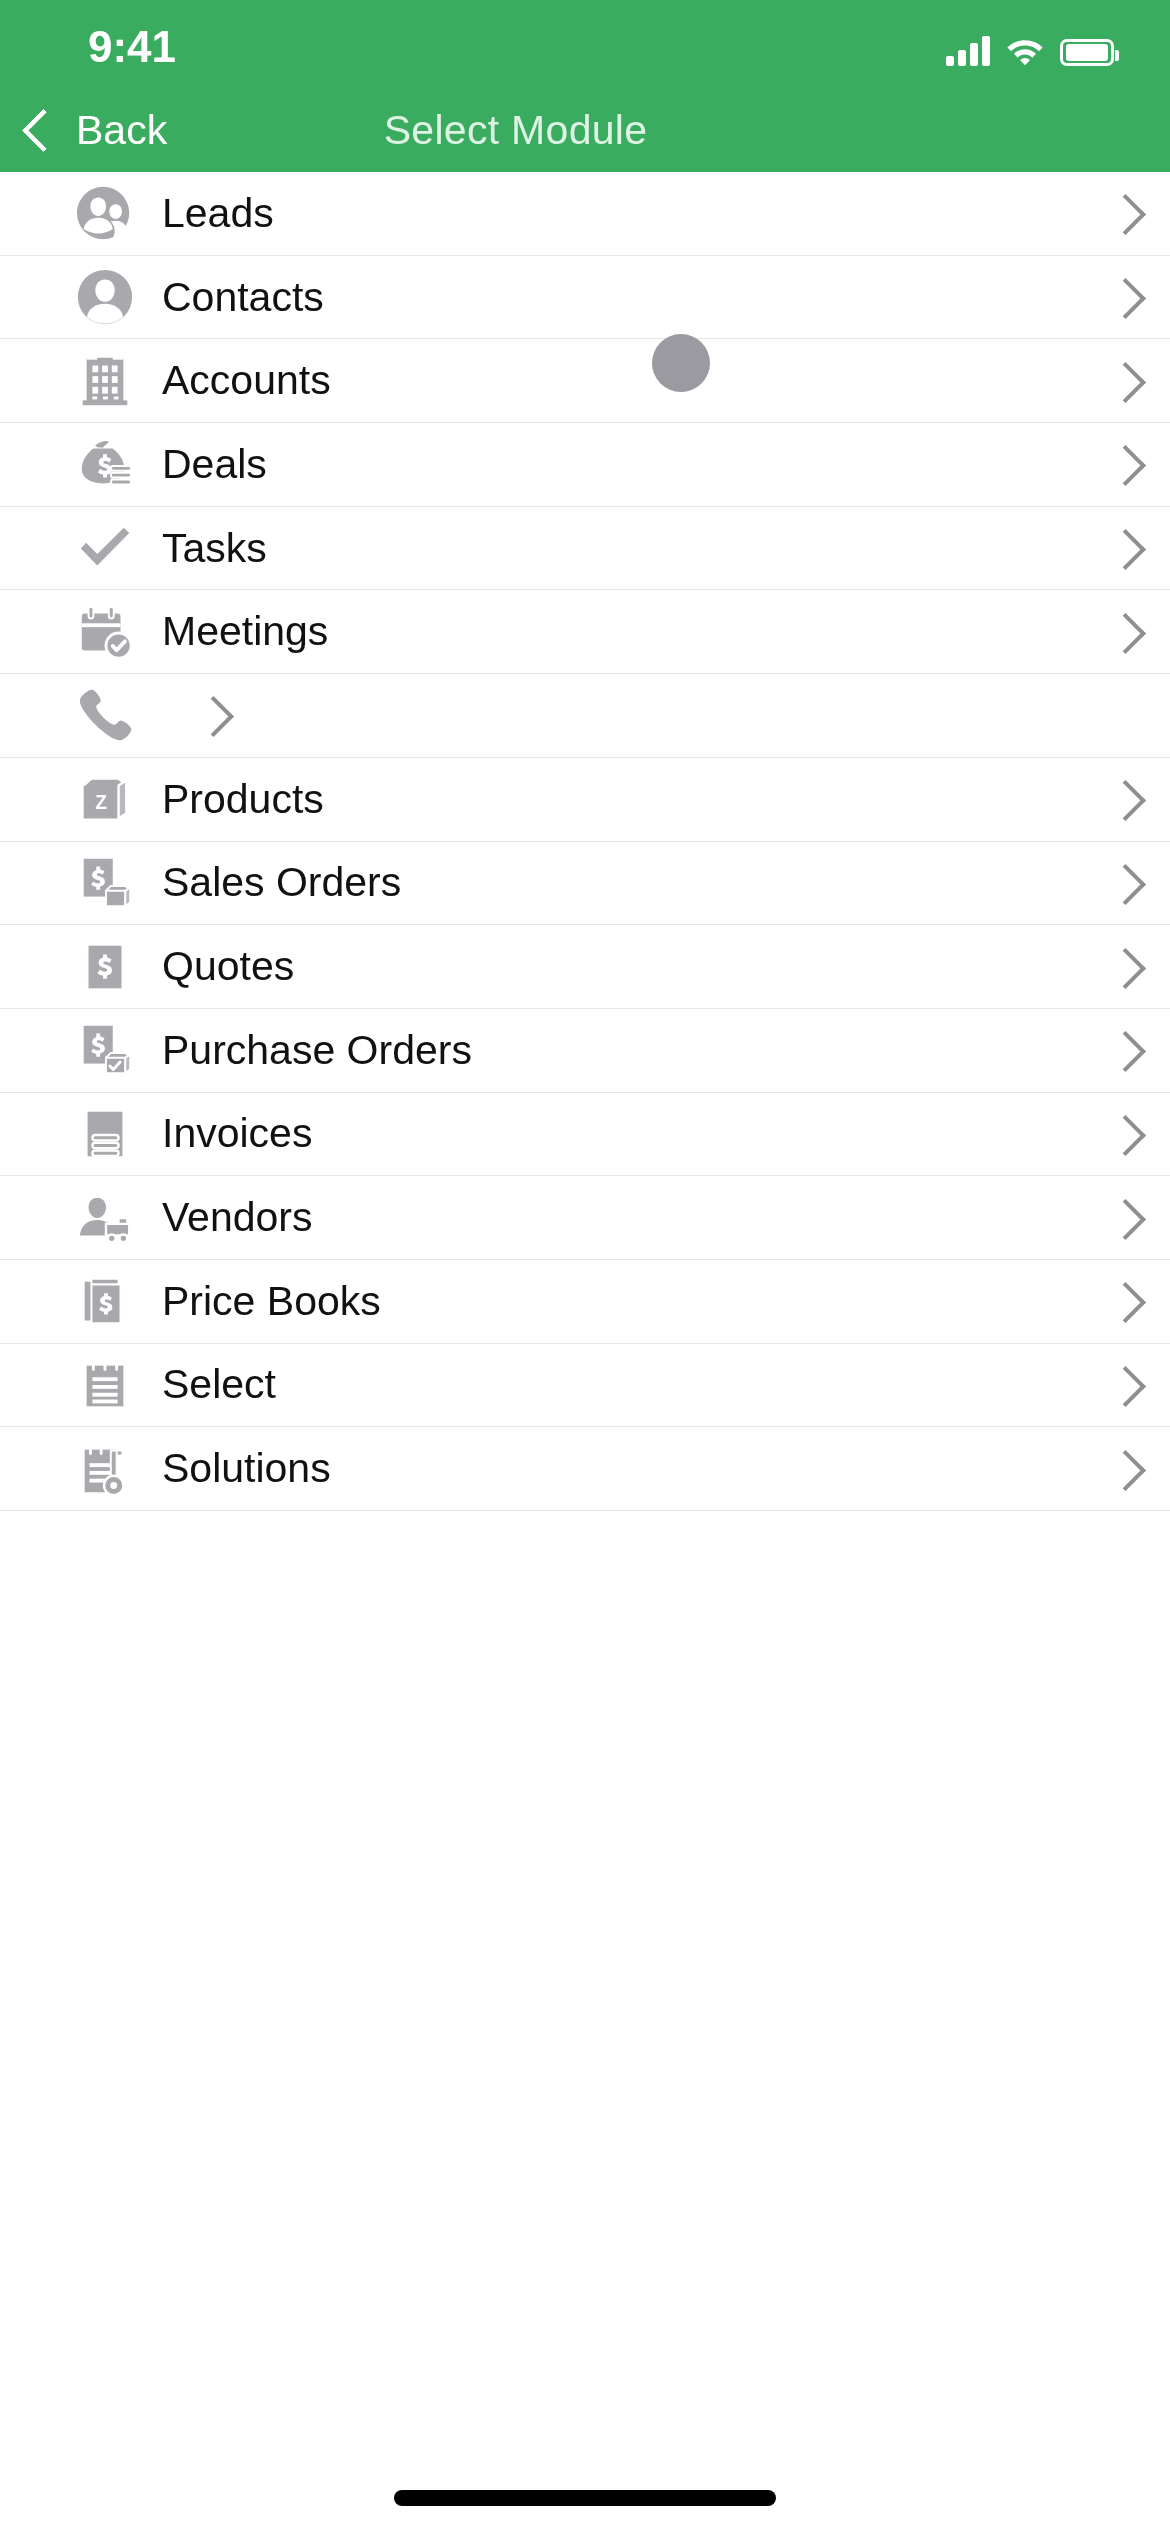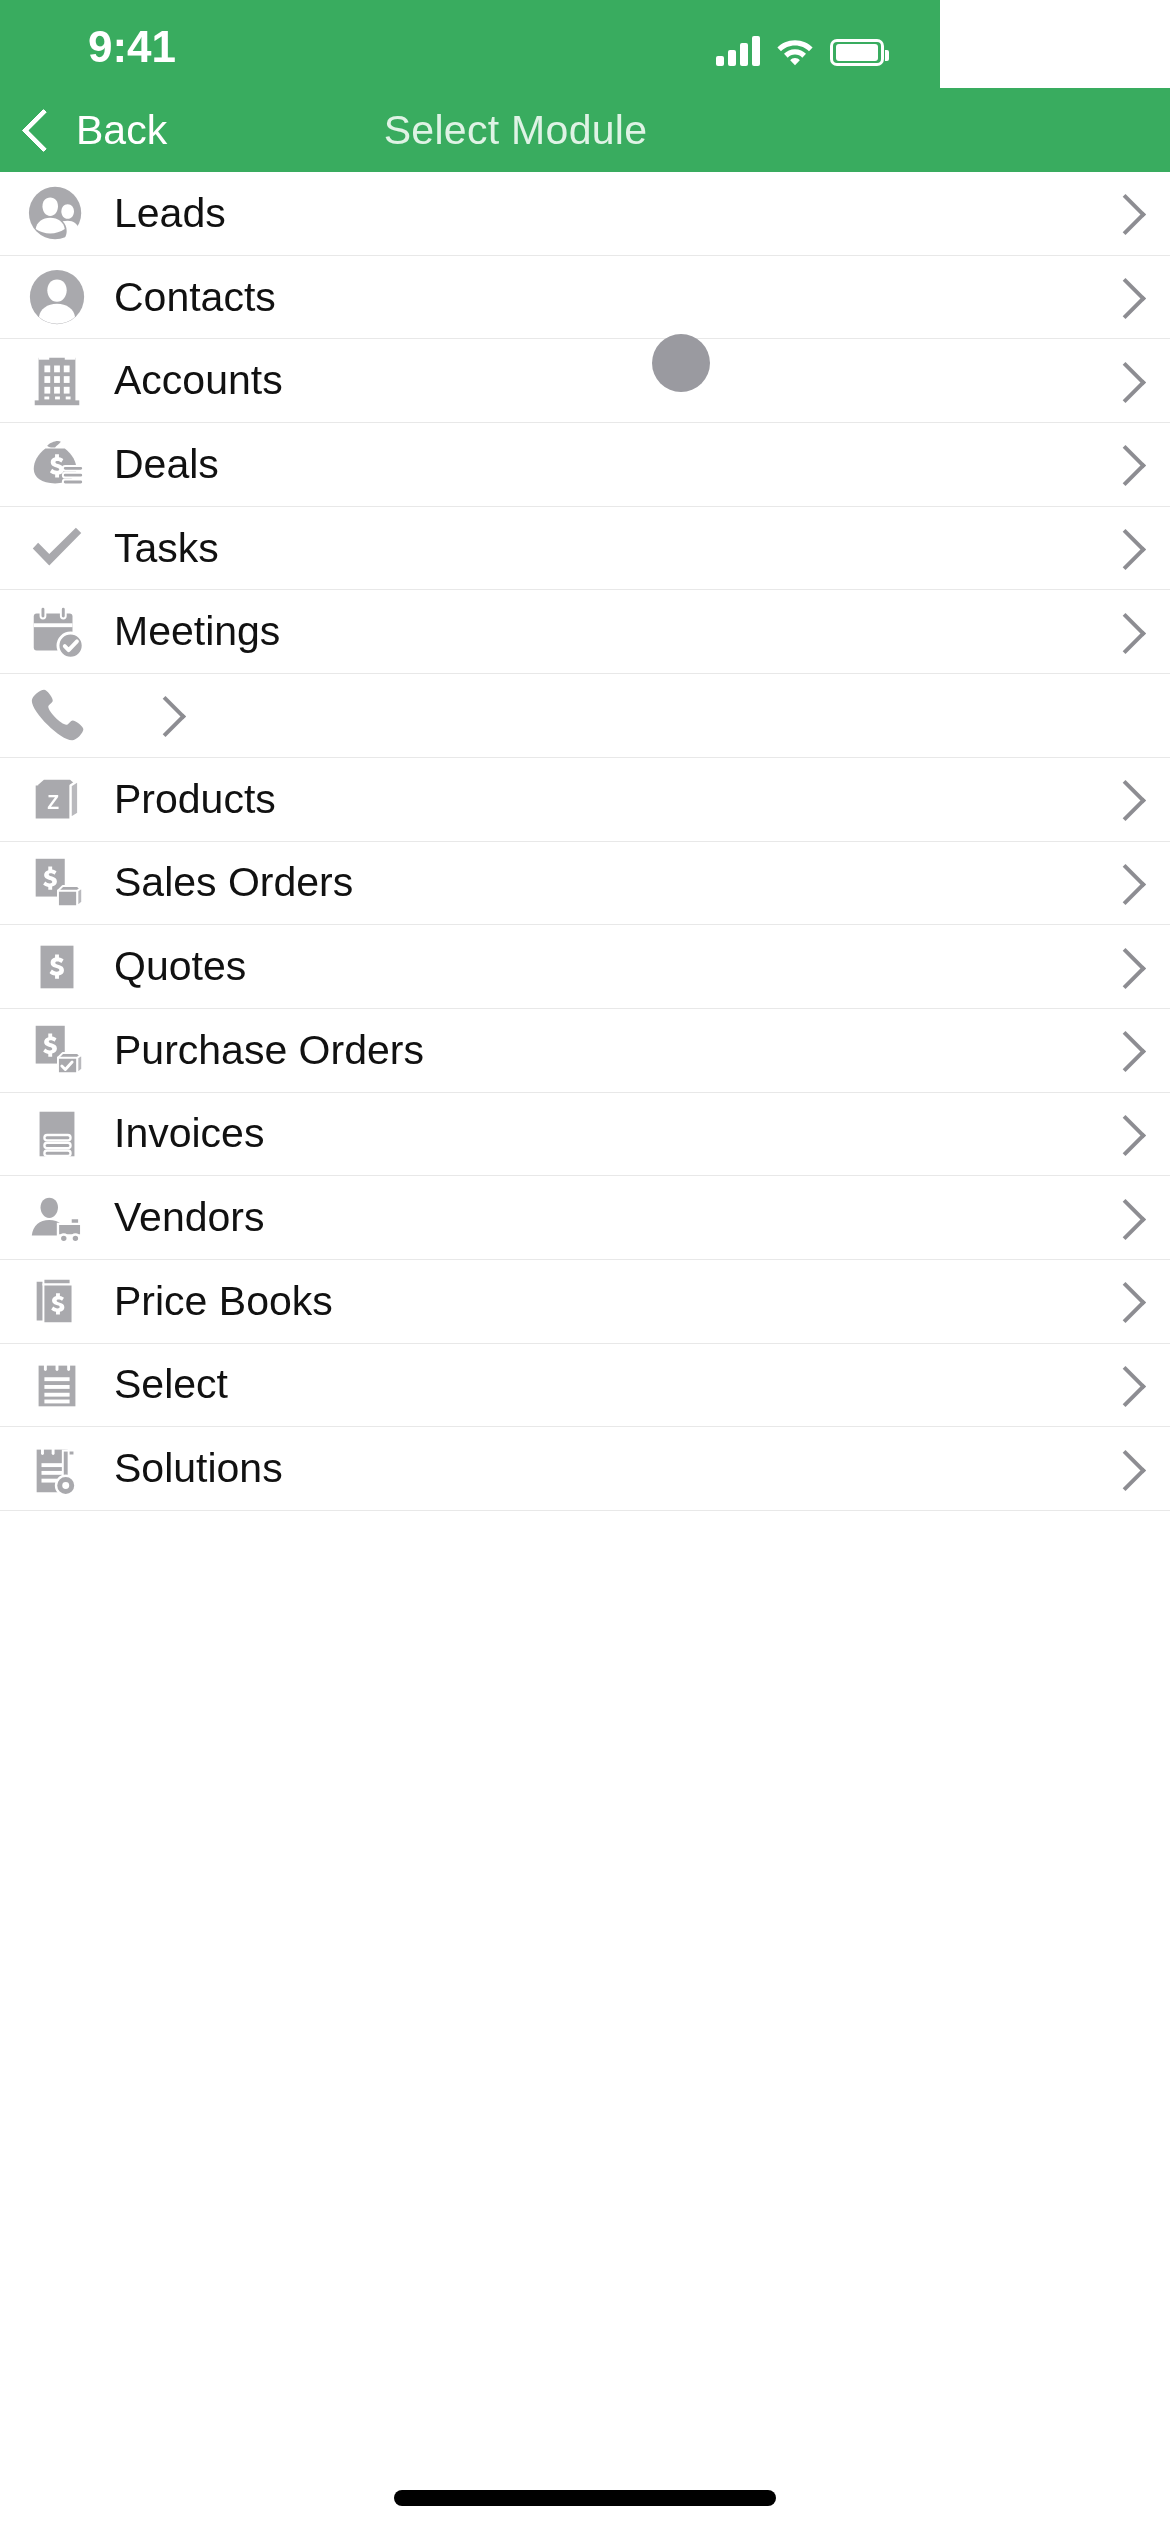--- a/index.html
+++ b/index.html
@@ -6,21 +6,21 @@
   html, body {
     width:1170px; height:2532px;
     background:#ffffff;
     font-family:"Liberation Sans", sans-serif;
     overflow:hidden;
   }
   #phone { position:relative; width:1170px; height:2532px; background:#ffffff; }
 
   
   .statusbar {
-    position:absolute; top:0; left:0; width:940px; height:88px;
+    position:absolute; top:0; left:0; width:1170px; height:88px;
     background:#39ac5f;
   }
   .clock {
     position:absolute; left:88px; top:22px;
     font-size:44px; font-weight:bold; color:#ffffff;
     letter-spacing:0px;
   }
   .status-right {
     position:absolute; right:56px; top:28px;
     display:flex; align-items:flex-end; gap:16px; height:38px;
@@ -69,21 +69,21 @@
 
   
   .list {
     position:absolute; top:172px; left:0; width:1170px;
     background:#ffffff;
   }
   .row {
     position:relative; height:83.7px; width:1170px;
     display:flex; align-items:center;
     border-bottom:1px solid #e8e8e8;
-    background:#ffffff; cursor:pointer;
+    background:#ffffff; cursor:pointer;padding-left:48px;
   }
   .row .icon-wrap {
     width:114px; flex:none; height:83.7px;
     display:flex; align-items:center; justify-content:center;
   }
   .row .label {
     font-size:41px; color:#111111; line-height:1;
     flex:1; padding-left:0px;
   }
   .row .chev { width:96px; flex:none; display:flex; align-items:center; justify-content:center; }

